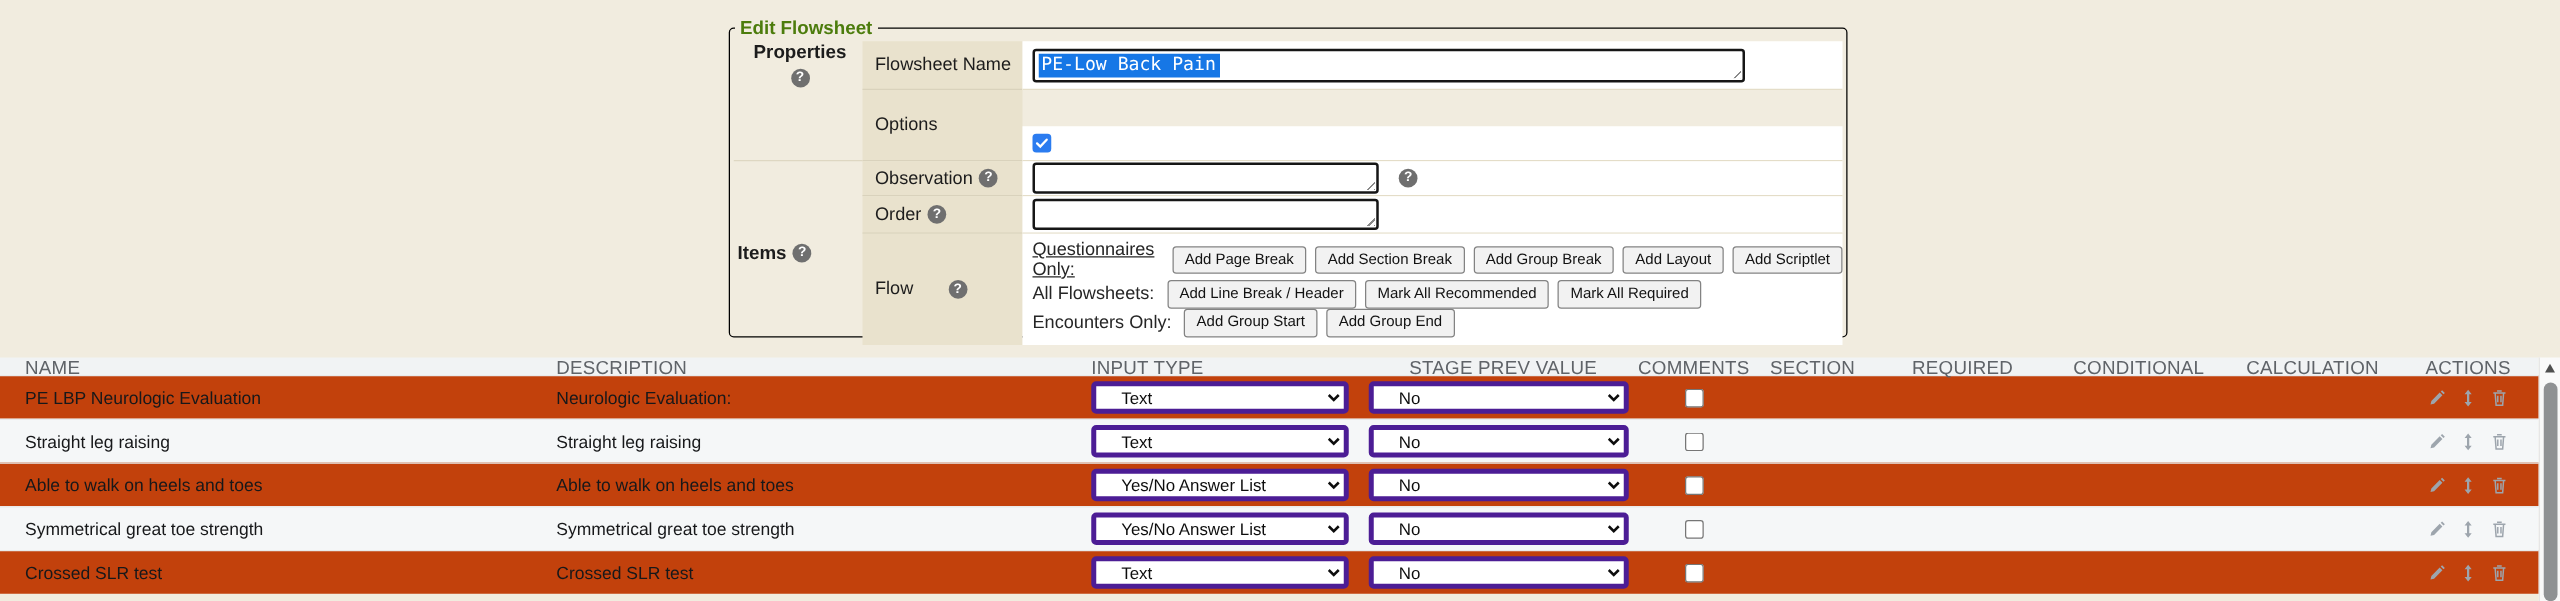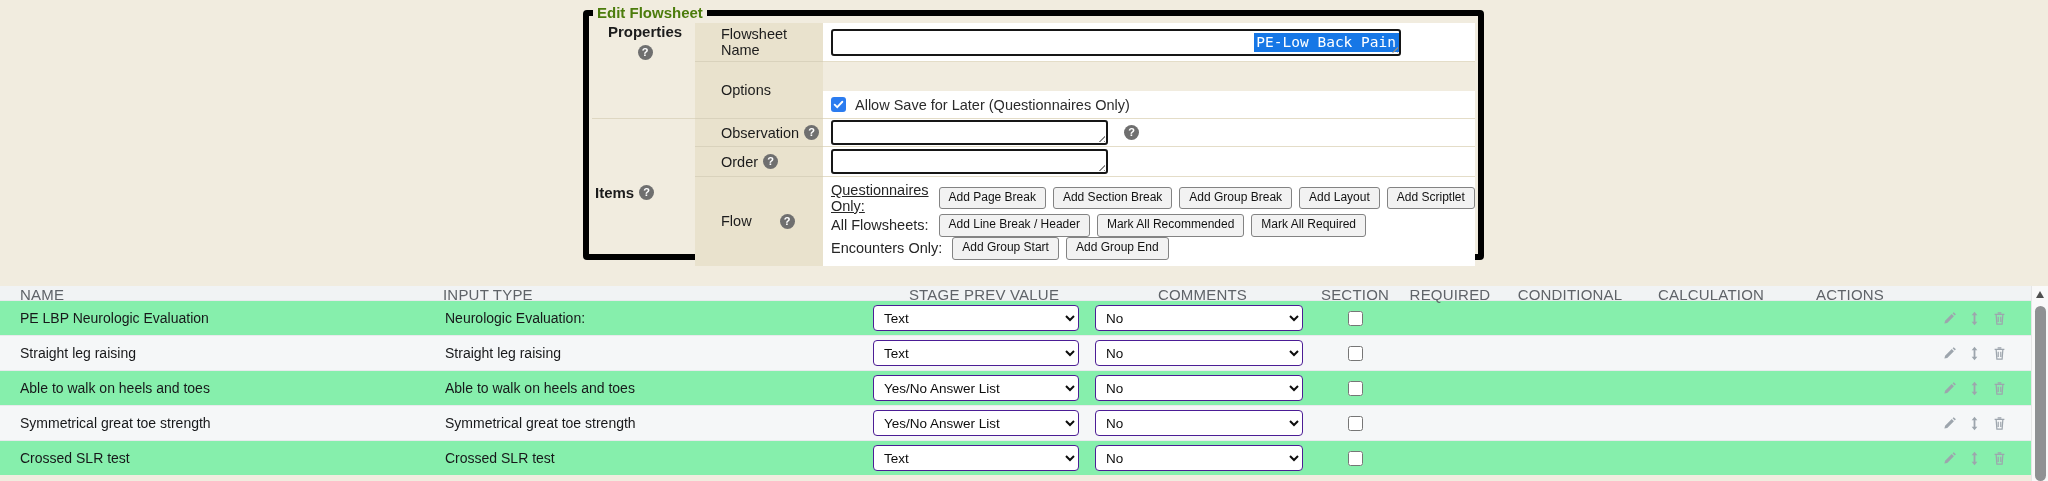--- a/index.html
+++ b/index.html
@@ -6,58 +6,58 @@
   html,body { width:2048px; height:481px; }
   body {
     position:relative; overflow:hidden;
     background:#f1ecdf;
     font-family:"Liberation Sans", sans-serif;
     color:#1c1c1c;
   }
 
   
   fieldset.edit-panel{
-    position:absolute; left:583px; top:4px; width:895px; height:256px;
-    border:6px solid #000000; border-radius:4px;
+    position:absolute; left:583px; top:14px; width:895px; height:256px;
+    border:1px solid #000000; border-radius:4px;
     padding:2px 3px 3px 3px; background:transparent;
   }
   fieldset.edit-panel legend{
     color:#4c7c0c; font-weight:bold; font-size:15px; padding:0 4px; margin-left:1px;
   }
   .fs-grid{
     display:grid;
     grid-template-columns:103px 128px 1fr;
     grid-template-rows:39px 29px 28px 28px 30px auto;
     height:100%;
   }
   .cA{ grid-column:1; display:flex; align-items:center; gap:5px;
        padding-left:3px; font-weight:bold; font-size:15px; }
   .cA.properties{ grid-row:1/4; border-bottom:1px solid #ded7c2;flex-direction:column; }
   .cA.items{ grid-row:4/7; }
   .cB{ grid-column:2; background:#e9e2cd; display:flex; align-items:center; gap:5px;
-       padding-left:26px; font-size:14.5px; border-bottom:1px solid #d9d2bc; }
+       padding-left:10px; font-size:14.5px; border-bottom:1px solid #d9d2bc; }
   .cB.r6{ border-bottom:none;gap:28px; }
   .cB.options{ grid-row:2/4; }
   .cC{ grid-column:3; background:#ffffff; border-bottom:1px solid #e4ddc8;
        display:flex; align-items:center; padding-left:8px; font-size:14.5px; }
   .cC.r6{ border-bottom:none; }
 
   .help-icon{
     width:15px; height:15px; border-radius:50%; background:#6f6f6f; color:#fff;
     font-size:11px; font-weight:bold; display:inline-flex; align-items:center;
     justify-content:center; line-height:1; flex:0 0 auto;
   }
 
   .ta{ position:relative; background:#fff; border:2px solid #161616; border-radius:3px; }
   .ta::after{
     content:""; position:absolute; right:1px; bottom:1px; width:9px; height:9px;
     background:repeating-linear-gradient(135deg,#8a8a8a 0 1.3px,transparent 1.3px 4px);
     clip-path:polygon(100% 0,100% 100%,0 100%);
   }
-  .name-ta{ width:570px; height:27px; display:flex; align-items:center; padding-left:3px;justify-content:flex-end; }
+  .name-ta{ width:570px; height:27px; display:flex; align-items:center; padding-left:3px; }
   .small-ta{ width:277px; height:25px; }
   .sel-text{
     background:#1677e6; color:#fff; font-family:"DejaVu Sans Mono", monospace;
     font-size:14.5px; padding:1px 3px 2px 2px; white-space:pre;
   }
   .after-gap{ margin-left:16px; }
 
   .cb{ width:15px; height:15px; border-radius:3px; background:#2b7cf0;
        display:inline-flex; align-items:center; justify-content:center; flex:0 0 auto; }
   .cb svg{ width:11px; height:11px; }
@@ -74,30 +74,30 @@
     padding:3px 9px 4px 9px; line-height:1.15; cursor:default; white-space:nowrap;
   }
 
   
   .items-table{ position:absolute; left:0; top:286px; width:2031px; }
   .tgrid{ display:grid;
     grid-template-columns:443px 430px 222px 215px 90px 100px 140px 142px 136px 113px;
     align-items:center; }
   .t-head{ height:14px; background:#f1f3f4; color:#5f6368; font-size:15px;
            letter-spacing:0.2px; }
-  .t-row{ height:35px; background:#86efac; border-top:1px solid #e8eaec;
+  .t-row{ height:35px; background:#c2410c; border-top:1px solid #e8eaec;
           font-size:14px; color:#17181a; }
   .t-row.alt{ background:#f5f7f8; }
   .c-name{ padding-left:20px; }
   .c-desc{ padding-left:2px; }
   .center{ display:flex; justify-content:center; align-items:center; }
   select.inp{
     height:26px; font-size:13.5px; font-family:"Liberation Sans", sans-serif;
-    border:1px solid #4c1d95; border-radius:4px; background:#fff; color:#0d0d0d;
-    padding:0 2px 0 6px;
+    border:4px solid #4c1d95; border-radius:4px; background:#fff; color:#0d0d0d;
+    padding:0 2px 0 16px;
   }
   .w-input{ width:206px; } .w-stage{ width:208px; }
   input.row-cb{ width:15px; height:15px; accent-color:#2b7cf0; }
   .actions{ display:flex; justify-content:center; align-items:center; gap:10px; }
   .actions svg{ width:15px; height:15px; display:block; }
 
   
   .sb{ position:absolute; left:2031px; top:286px; width:17px; height:195px;
        background:#f9f9f9; border-left:1px solid #e6e6e6; }
   .sb-up{ height:17px; display:flex; align-items:center; justify-content:center; }
@@ -133,21 +133,20 @@
 
     <div class="cB options">
       <span>Options</span>
     </div>
     <div class="cC" style="grid-row:3">
       <span class="cb checked">
         <svg viewBox="0 0 12 12">
             <path d="M1.8 6.2 4.6 9 10.2 3" stroke="#fff" stroke-width="2" fill="none" stroke-linecap="round"></path>
           </svg>
       </span>
-      <span class="cb-label">Allow Save for Later (Questionnaires Only)</span>
     </div>
 
     <div class="cB" style="grid-row:4">
       <span>Observation</span>
       <span class="help-icon">?</span>
     </div>
     <div class="cC" style="grid-row:4">
       <div class="ta small-ta"></div>
       <span class="help-icon after-gap">?</span>
     </div>
@@ -184,20 +183,21 @@
         <button class="btn">Add Group Start</button>
         <button class="btn">Add Group End</button>
       </div>
     </div>
   </div>
 </fieldset>
 
 <div class="items-table">
   <div class="tgrid t-head">
     <div class="c-name">NAME</div>
+    <div class="c-desc">DESCRIPTION</div>
     <div>INPUT TYPE</div>
     <div class="center">STAGE PREV VALUE</div>
     <div class="center">COMMENTS</div>
     <div class="center">SECTION</div>
     <div class="center">REQUIRED</div>
     <div class="center">CONDITIONAL</div>
     <div class="center">CALCULATION</div>
     <div class="center">ACTIONS</div>
   </div>
   <div id="table-rows">

